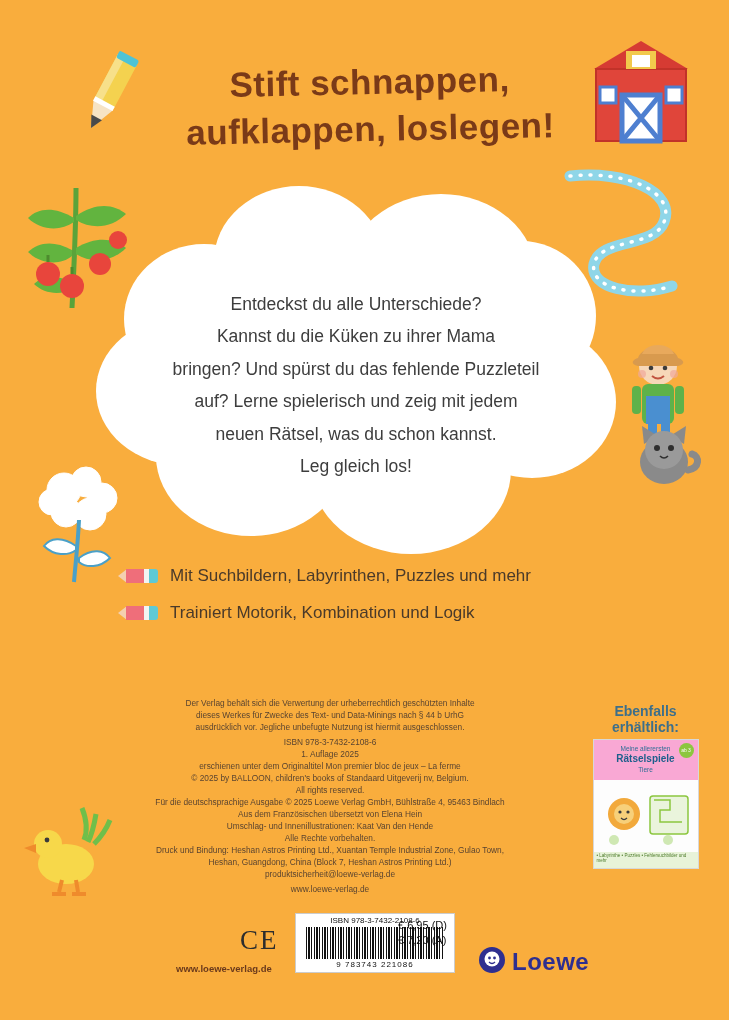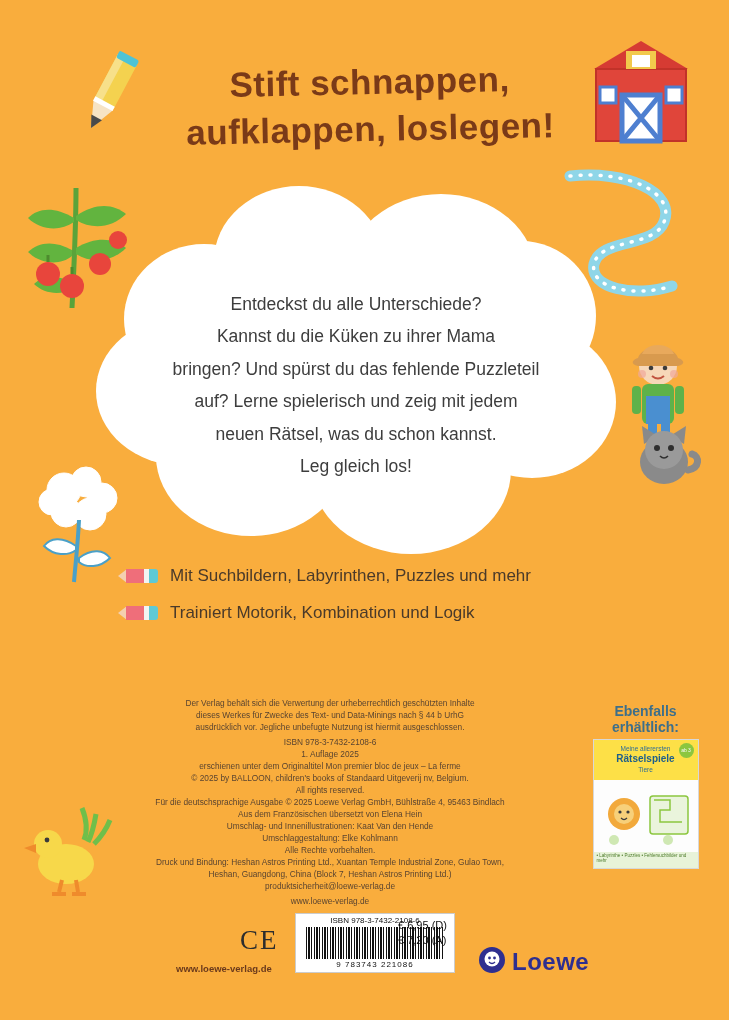--- a/index.html
+++ b/index.html
@@ -147,21 +147,21 @@
     width: 104px;
     height: 128px;
     margin: 0 auto;
     background: #ffffff;
     border: 1px solid #d8d8d8;
     position: relative;
     overflow: hidden;
   }
   .promo-top {
     height: 40px;
-    background: #fde047;
+    background: #f9a8d4;
     position: relative;
   }
   .promo-title {
     position: absolute;
     left: 0; right: 0; top: 5px;
     color: #2f6d96;
     font-size: 6.5px;
     line-height: 1.25;
     text-align: center;
   }
@@ -448,21 +448,20 @@
     <div>ausdrücklich vor. Jegliche unbefugte Nutzung ist hiermit ausgeschlossen.</div>
     <span class="gap"></span>
     <div>ISBN 978-3-7432-2108-6</div>
     <div>1. Auflage 2025</div>
     <div class="em">erschienen unter dem Originaltitel Mon premier bloc de jeux – La ferme</div>
     <div>© 2025 by BALLOON, children's books of Standaard Uitgeverij nv, Belgium.</div>
     <div>All rights reserved.</div>
     <div>Für die deutschsprachige Ausgabe © 2025 Loewe Verlag GmbH, Bühlstraße 4, 95463 Bindlach</div>
     <div>Aus dem Französischen übersetzt von Elena Hein</div>
     <div>Umschlag- und Innenillustrationen: Kaat Van den Hende</div>
-    <div>Umschlaggestaltung: Elke Kohlmann</div>
     <div>Alle Rechte vorbehalten.</div>
     <div>Druck und Bindung: Heshan Astros Printing Ltd., Xuantan Temple Industrial Zone, Gulao Town,</div>
     <div>Heshan, Guangdong, China (Block 7, Heshan Astros Printing Ltd.)</div>
     <div>produktsicherheit@loewe-verlag.de</div>
     <span class="gap"></span>
     <div>www.loewe-verlag.de</div>
   </div>
 
   <div class="promo">
     <div class="promo-label">Ebenfalls erhältlich:</div>

